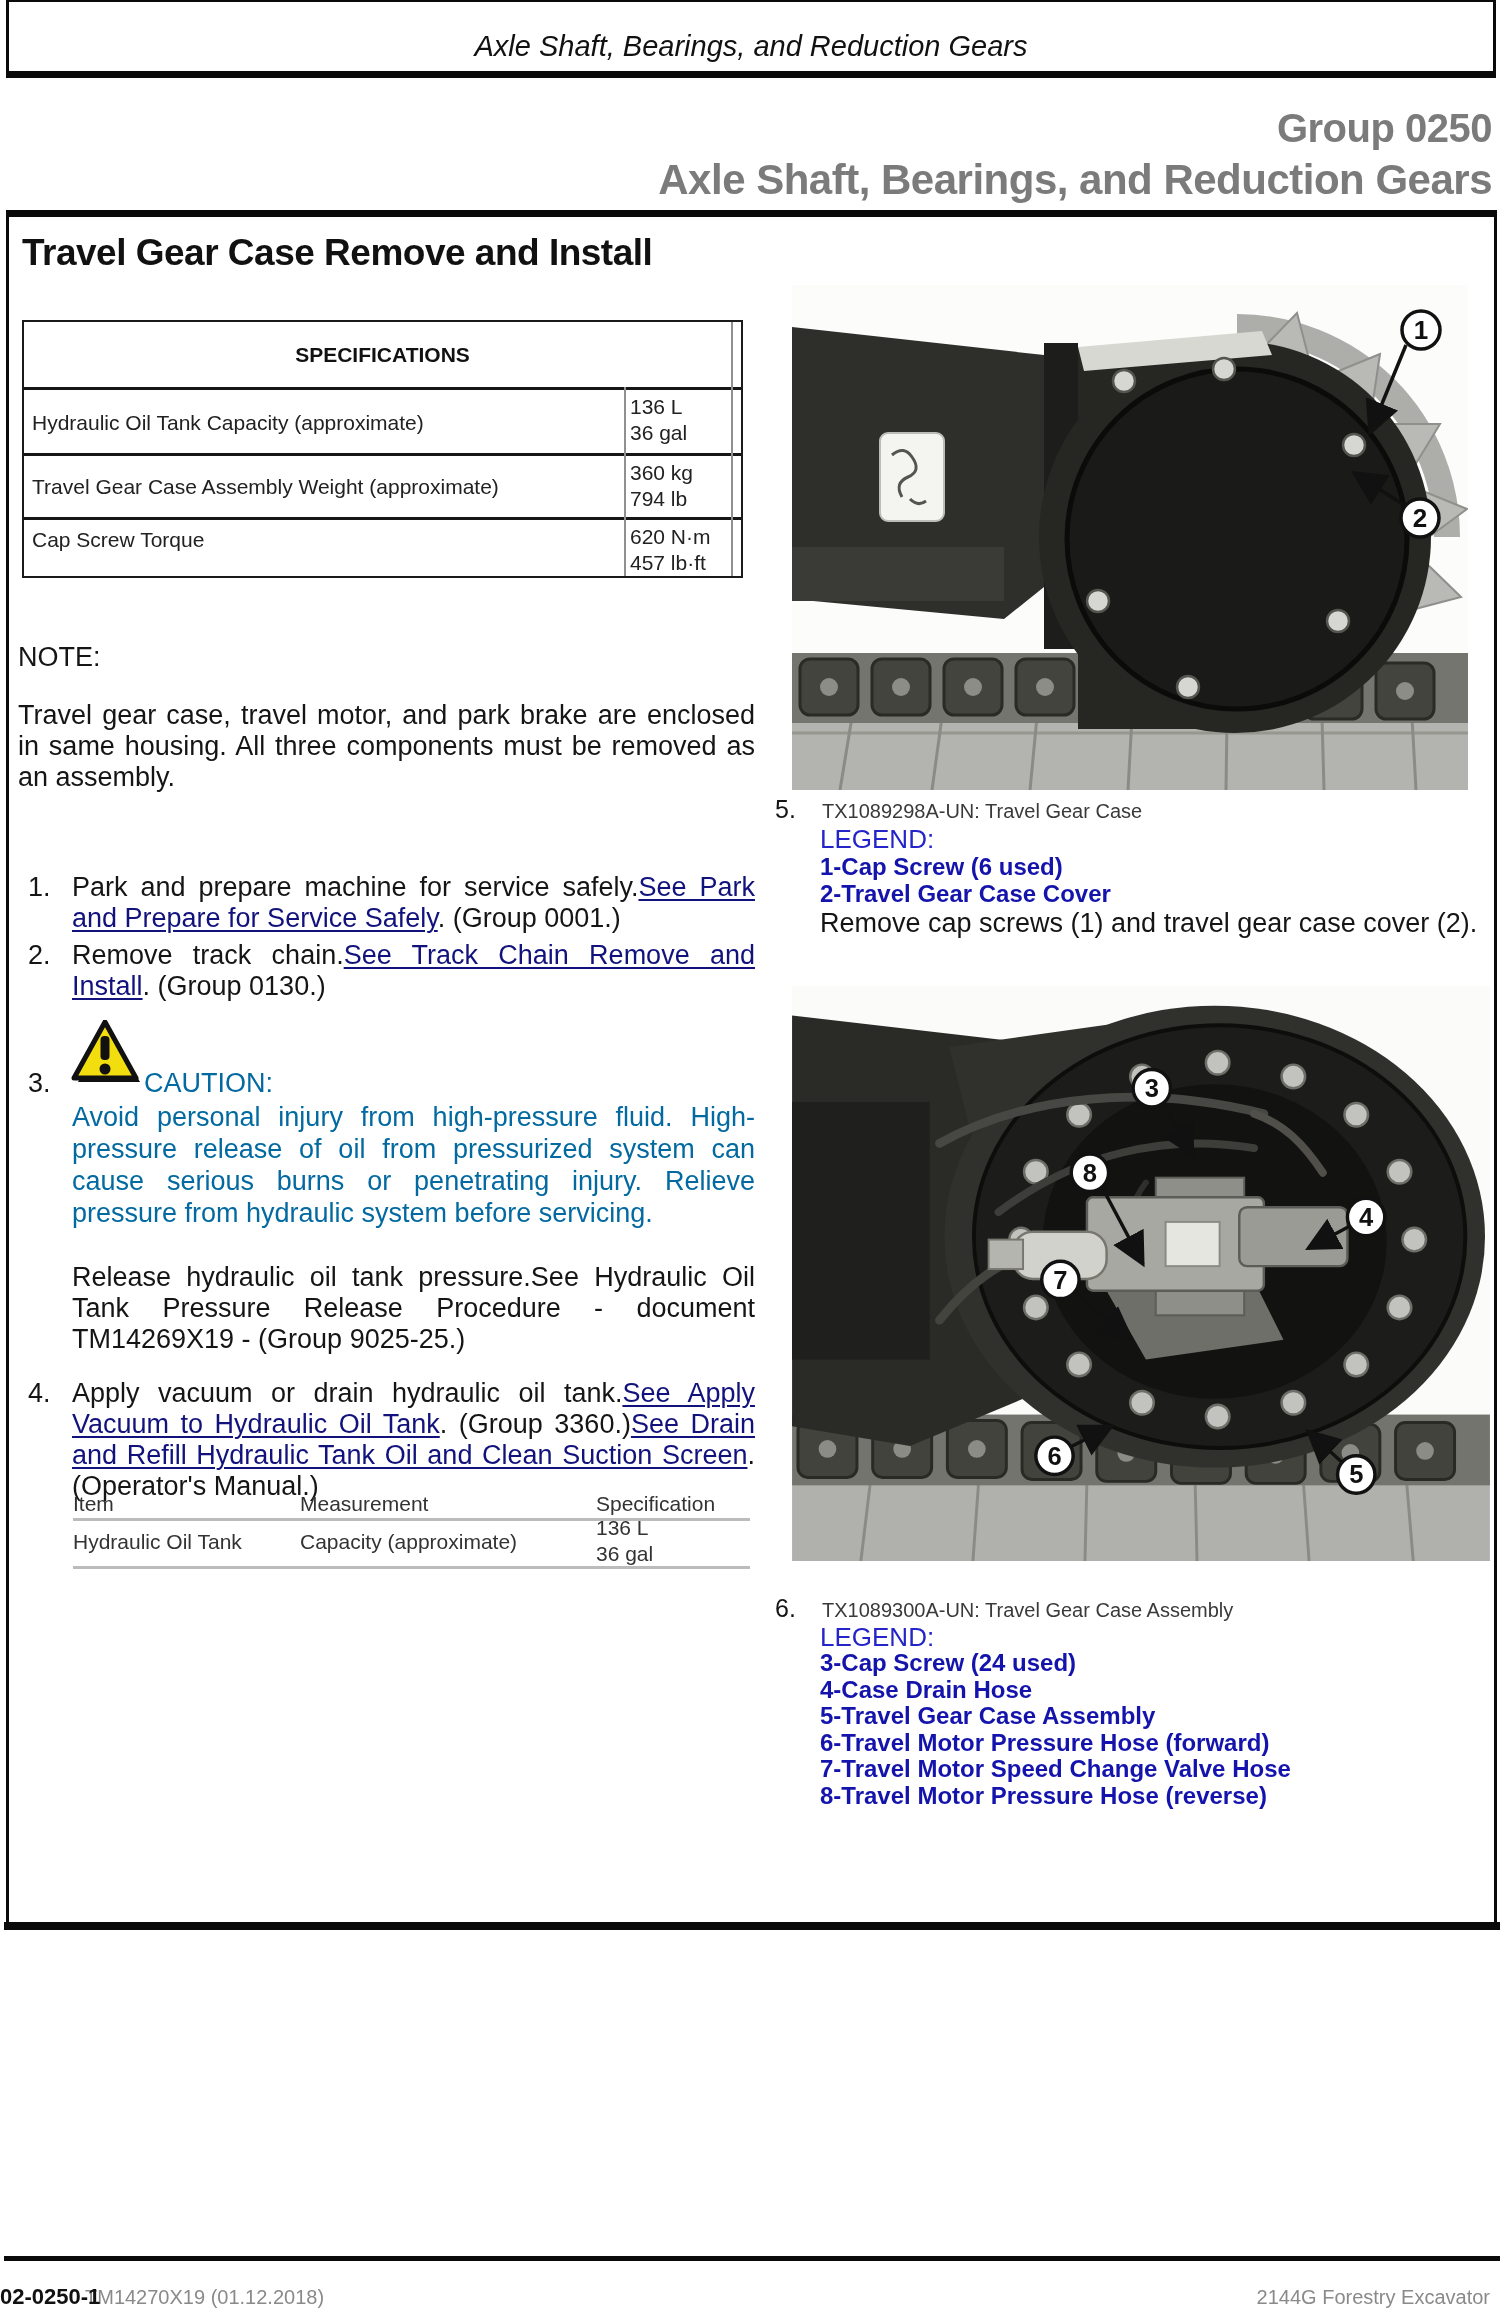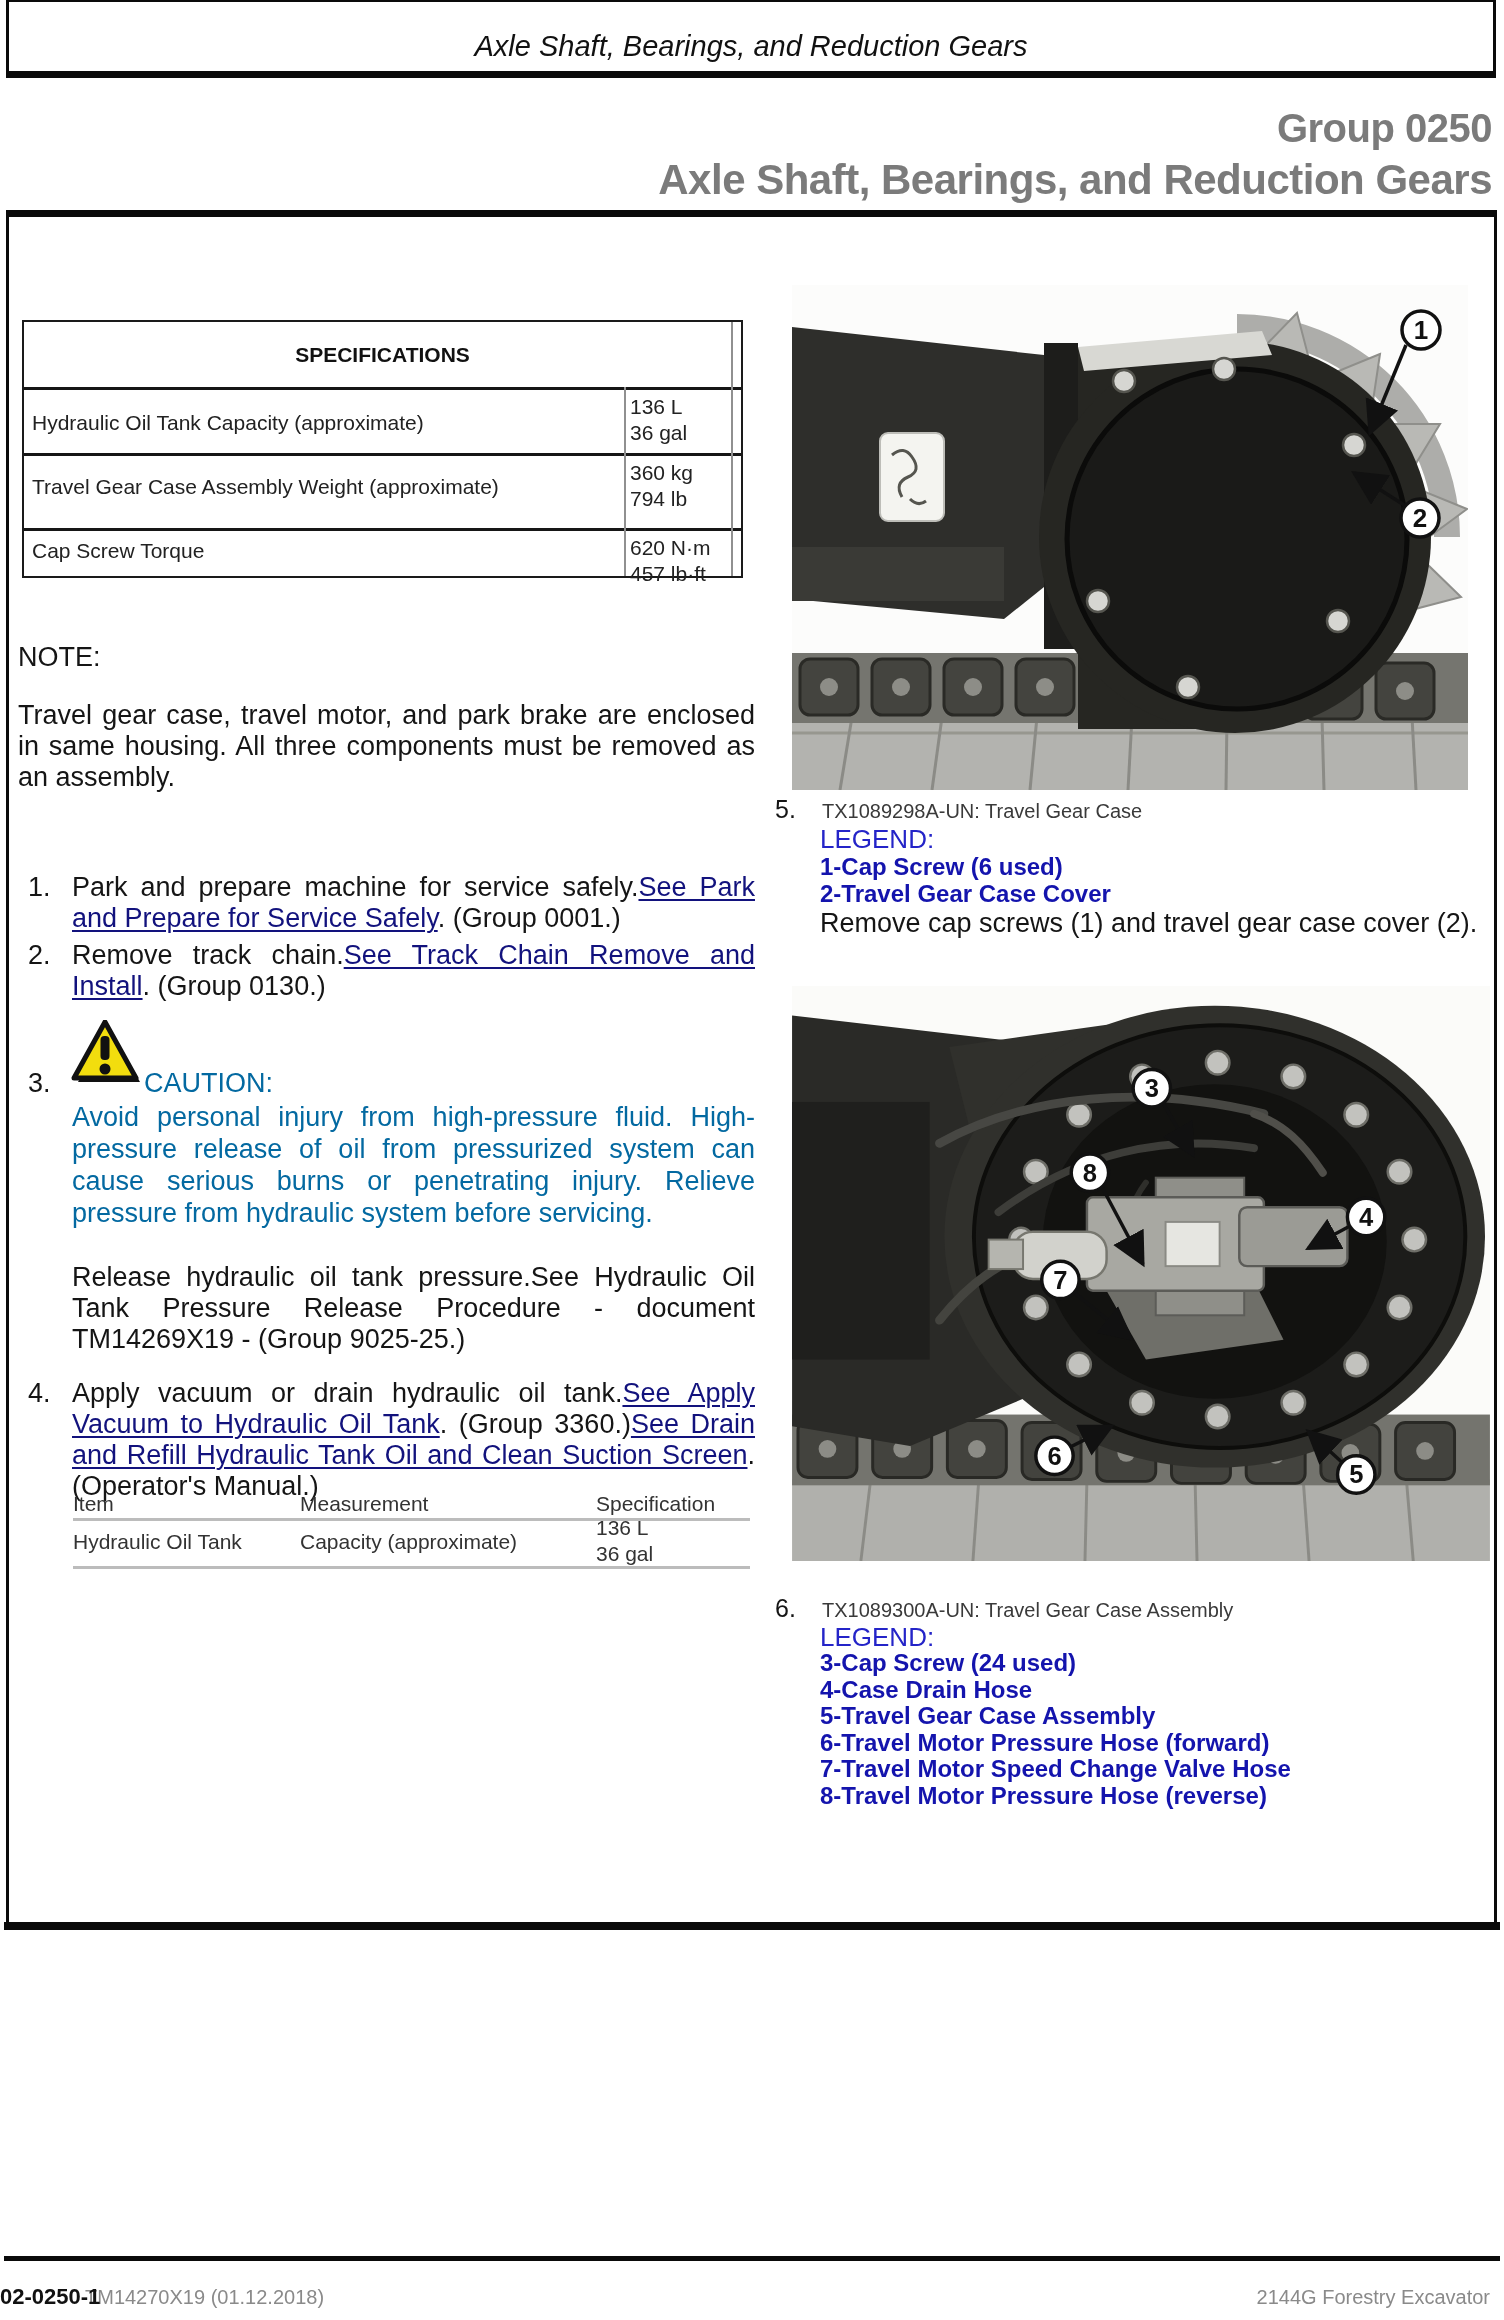--- a/index.html
+++ b/index.html
@@ -51,38 +51,39 @@
   </div>
 
   <div class="abs gray-head" style="right:12px;top:90px;font-size:40px;">Group 0250</div>
   <div class="abs gray-head" style="right:12px;top:140px;font-size:42px;">Axle Shaft, Bearings, and Reduction Gears</div>
 
   <div class="hline" style="left:6px;top:210px;width:1491px;height:7px;"></div>
   <div class="hline" style="left:6px;top:210px;width:3px;height:1719px;"></div>
   <div class="hline" style="left:1494px;top:210px;width:3px;height:1719px;"></div>
   <div class="hline" style="left:4px;top:1922px;width:1496px;height:8px;"></div>
 
+  <div class="abs page-title" style="left:22px;top:232px;">Travel Gear Case Remove and Install</div>
 
   <div class="spec-table">
     <div class="spec-head">SPECIFICATIONS</div>
     <div class="spec-row" style="top:65px;height:68px;padding-left:43px;">
       <div class="spec-label">Hydraulic Oil Tank Capacity (approximate)</div>
       <div class="spec-vals">
         <div>136 L</div>
         <div>36 gal</div>
       </div>
     </div>
     <div class="spec-row" style="top:131px;height:64px;">
       <div class="spec-label">Travel Gear Case Assembly Weight (approximate)</div>
       <div class="spec-vals">
         <div>360 kg</div>
         <div>794 lb</div>
       </div>
     </div>
-    <div class="spec-row" style="top:206px;height:42px;">
+    <div class="spec-row" style="top:195px;height:42px;">
       <div class="spec-label">Cap Screw Torque</div>
       <div class="spec-vals">
         <div>620 N·m</div>
         <div>457 lb·ft</div>
       </div>
     </div>
     <div class="vsep" style="left:600px;top:65px;height:189px;"></div>
     <div class="vsep" style="left:707px;top:0;height:254px;"></div>
   </div>
 

